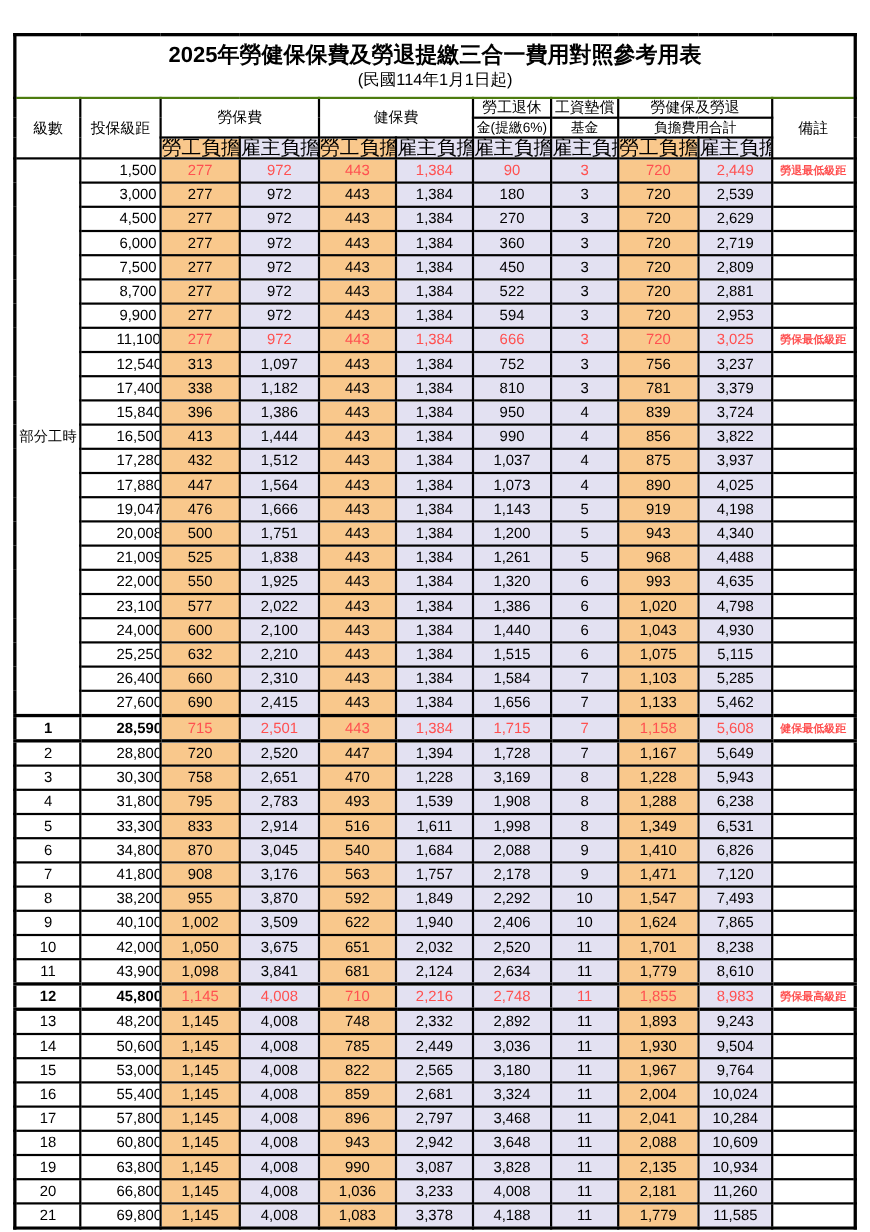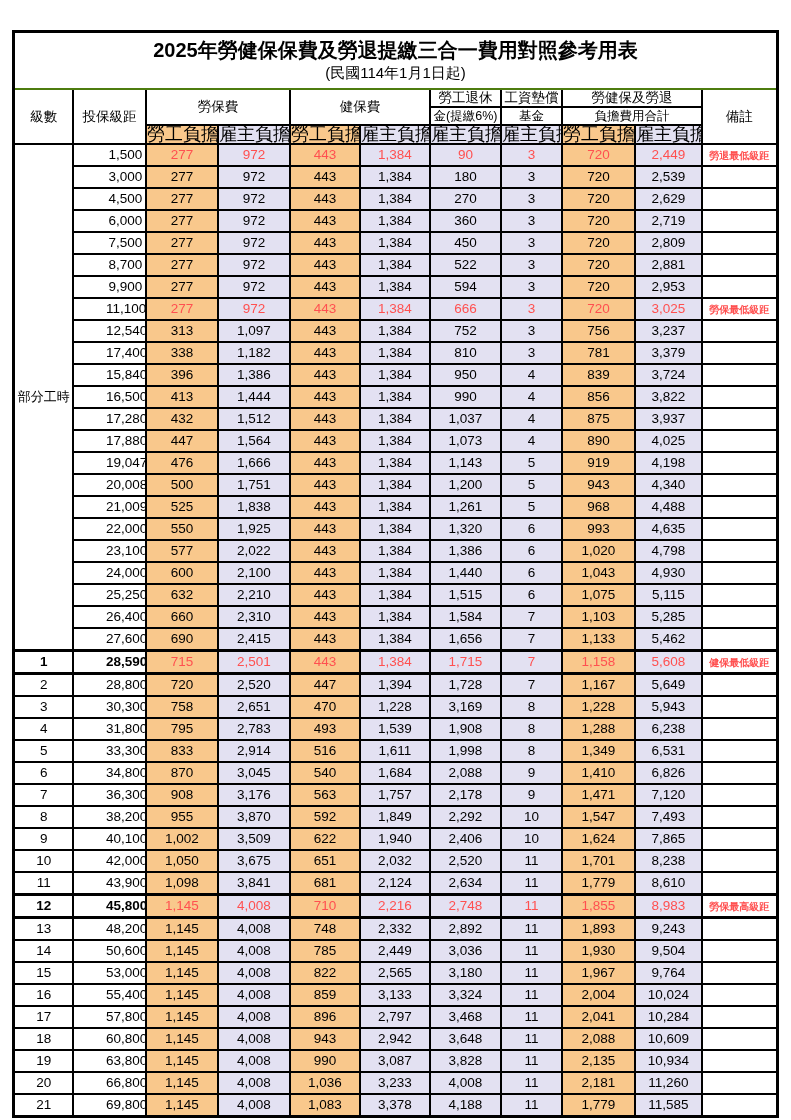--- a/index.html
+++ b/index.html
@@ -431,21 +431,21 @@
         <td class="emp">540</td>
         <td class="er">1,684</td>
         <td class="er">2,088</td>
         <td class="er">9</td>
         <td class="emp">1,410</td>
         <td class="er">6,826</td>
         <td class="note"></td>
       </tr>
       <tr>
         <td class="level">7</td>
-        <td class="bracket">36,300</td>
+        <td class="bracket">41,800</td>
         <td class="emp">908</td>
         <td class="er">3,176</td>
         <td class="emp">563</td>
         <td class="er">1,757</td>
         <td class="er">2,178</td>
         <td class="er">9</td>
         <td class="emp">1,471</td>
         <td class="er">7,120</td>
         <td class="note"></td>
       </tr>
@@ -552,21 +552,21 @@
         <td class="emp">1,967</td>
         <td class="er">9,764</td>
         <td class="note"></td>
       </tr>
       <tr>
         <td class="level">16</td>
         <td class="bracket">55,400</td>
         <td class="emp">1,145</td>
         <td class="er">4,008</td>
         <td class="emp">859</td>
-        <td class="er">3,133</td>
+        <td class="er">2,681</td>
         <td class="er">3,324</td>
         <td class="er">11</td>
         <td class="emp">2,004</td>
         <td class="er">10,024</td>
         <td class="note"></td>
       </tr>
       <tr>
         <td class="level">17</td>
         <td class="bracket">57,800</td>
         <td class="emp">1,145</td>

